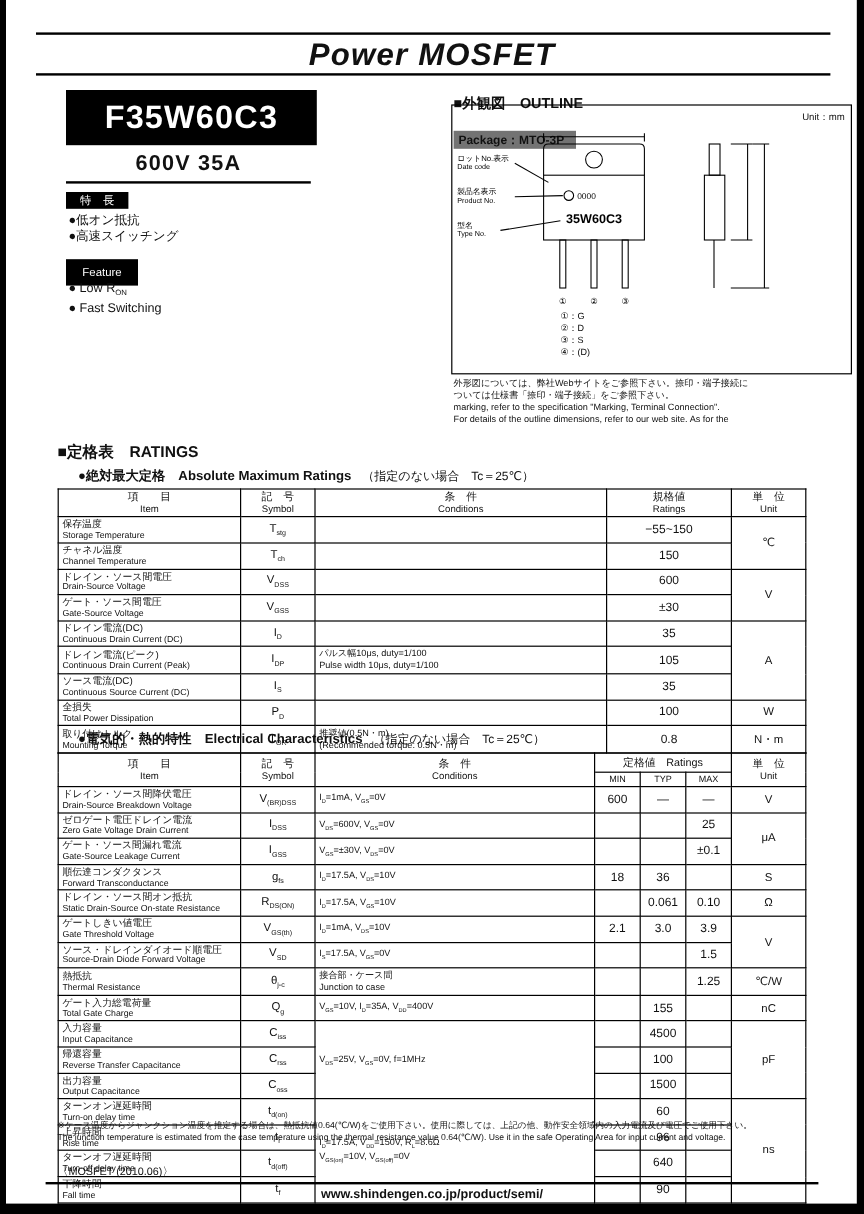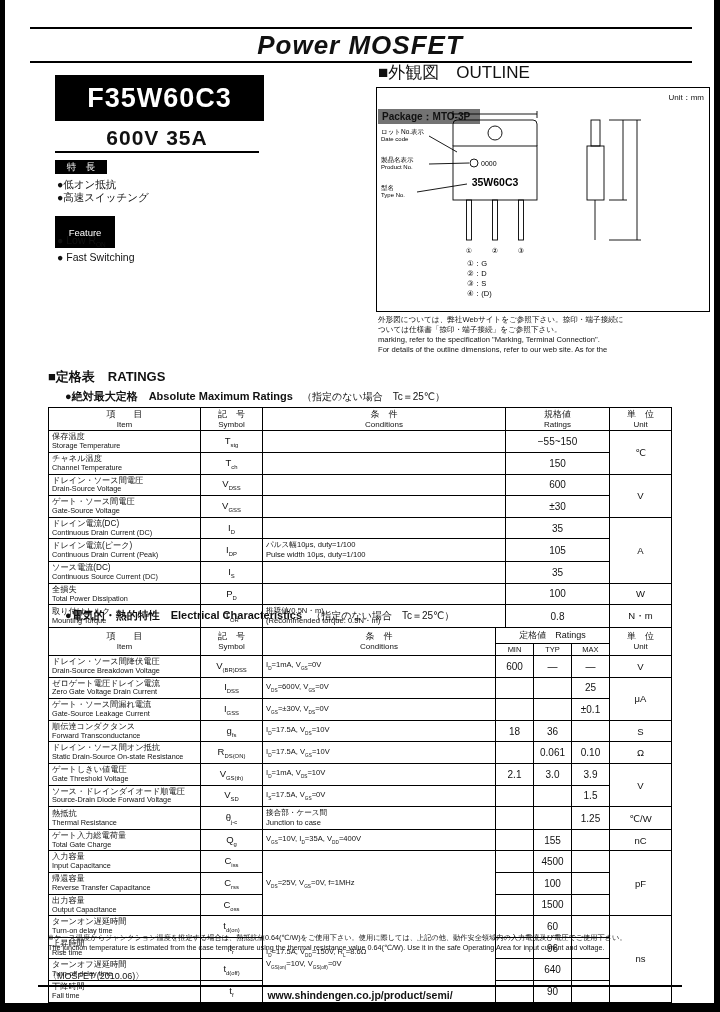--- a/index.html
+++ b/index.html
@@ -6,29 +6,29 @@
   body{background:#666;font-family:"Liberation Sans","DejaVu Sans",sans-serif;}
   #page{position:relative;width:720px;height:1012px;margin:0 auto;background:#ffffff;color:#111;overflow:hidden;}
   .bar{position:absolute;background:#000;}
   #left-bar{left:0;top:0;width:5px;height:100%;}
   #right-bar{right:0;top:0;width:6px;height:100%;}
   #bottom-bar{left:0;bottom:0;width:100%;height:9px;}
   #header-line-top{left:30px;top:27px;width:662px;height:2px;}
   #header-line-bottom{left:30px;top:61px;width:662px;height:2px;}
   #main-title{position:absolute;left:0;top:30px;width:100%;text-align:center;font-size:26px;font-weight:bold;font-style:italic;letter-spacing:1px;}
   #part-box{position:absolute;left:55px;top:75px;width:209px;height:46px;background:#000;color:#fff;display:flex;align-items:center;justify-content:center;font-size:27px;font-weight:bold;letter-spacing:1px;}
-  #spec{position:absolute;left:55px;top:126px;width:204px;text-align:center;font-size:21px;font-weight:bold;letter-spacing:1px;}
+  #spec{position:absolute;left:55px;top:126px;width:204px;text-align:center;font-size:18px;font-weight:bold;letter-spacing:1px;}
   #spec-underline{left:55px;top:151px;width:204px;height:1.5px;}
   .badge{position:absolute;background:#000;color:#fff;font-size:9.5px;display:flex;align-items:center;justify-content:center;}
   #badge-jp{left:55px;top:160px;width:52px;height:14px;}
-  #badge-en{left:55px;top:216px;width:60px;height:32px;}
+  #badge-en{left:55px;top:216px;width:60px;height:22px;}
   .feature-list{position:absolute;font-size:10.5px;line-height:13px;}
   #features-jp{left:57px;top:178px;}
   #features-en{left:57px;top:234px;}
-  #outline-heading{position:absolute;left:378px;top:61px;font-size:17px;font-weight:normal;}
+  #outline-heading{position:absolute;left:378px;top:78px;font-size:12px;font-weight:bold;}
   #outline-box{position:absolute;left:376px;top:87px;width:332px;height:223px;border:1.5px solid #000;}
   #package-label{position:absolute;left:1px;top:1px;background:#737373;font-size:10px;font-weight:bold;padding:1px 10px 0 4px;margin-top:20px;}
   #unit-label{position:absolute;right:5px;top:4px;font-size:8px;}
   #outline-svg{position:absolute;left:0;top:18px;}
   #outline-note{position:absolute;left:378px;top:315px;width:332px;font-size:7.6px;line-height:1.3;}
   .sec-heading{position:absolute;font-size:13px;font-weight:bold;}
   #ratings-heading{left:48px;top:368px;}
   .subheading{position:absolute;font-size:11px;}
   #abs-subheading{left:48px;top:389px;}
   #char-subheading{left:48px;top:608px;}

